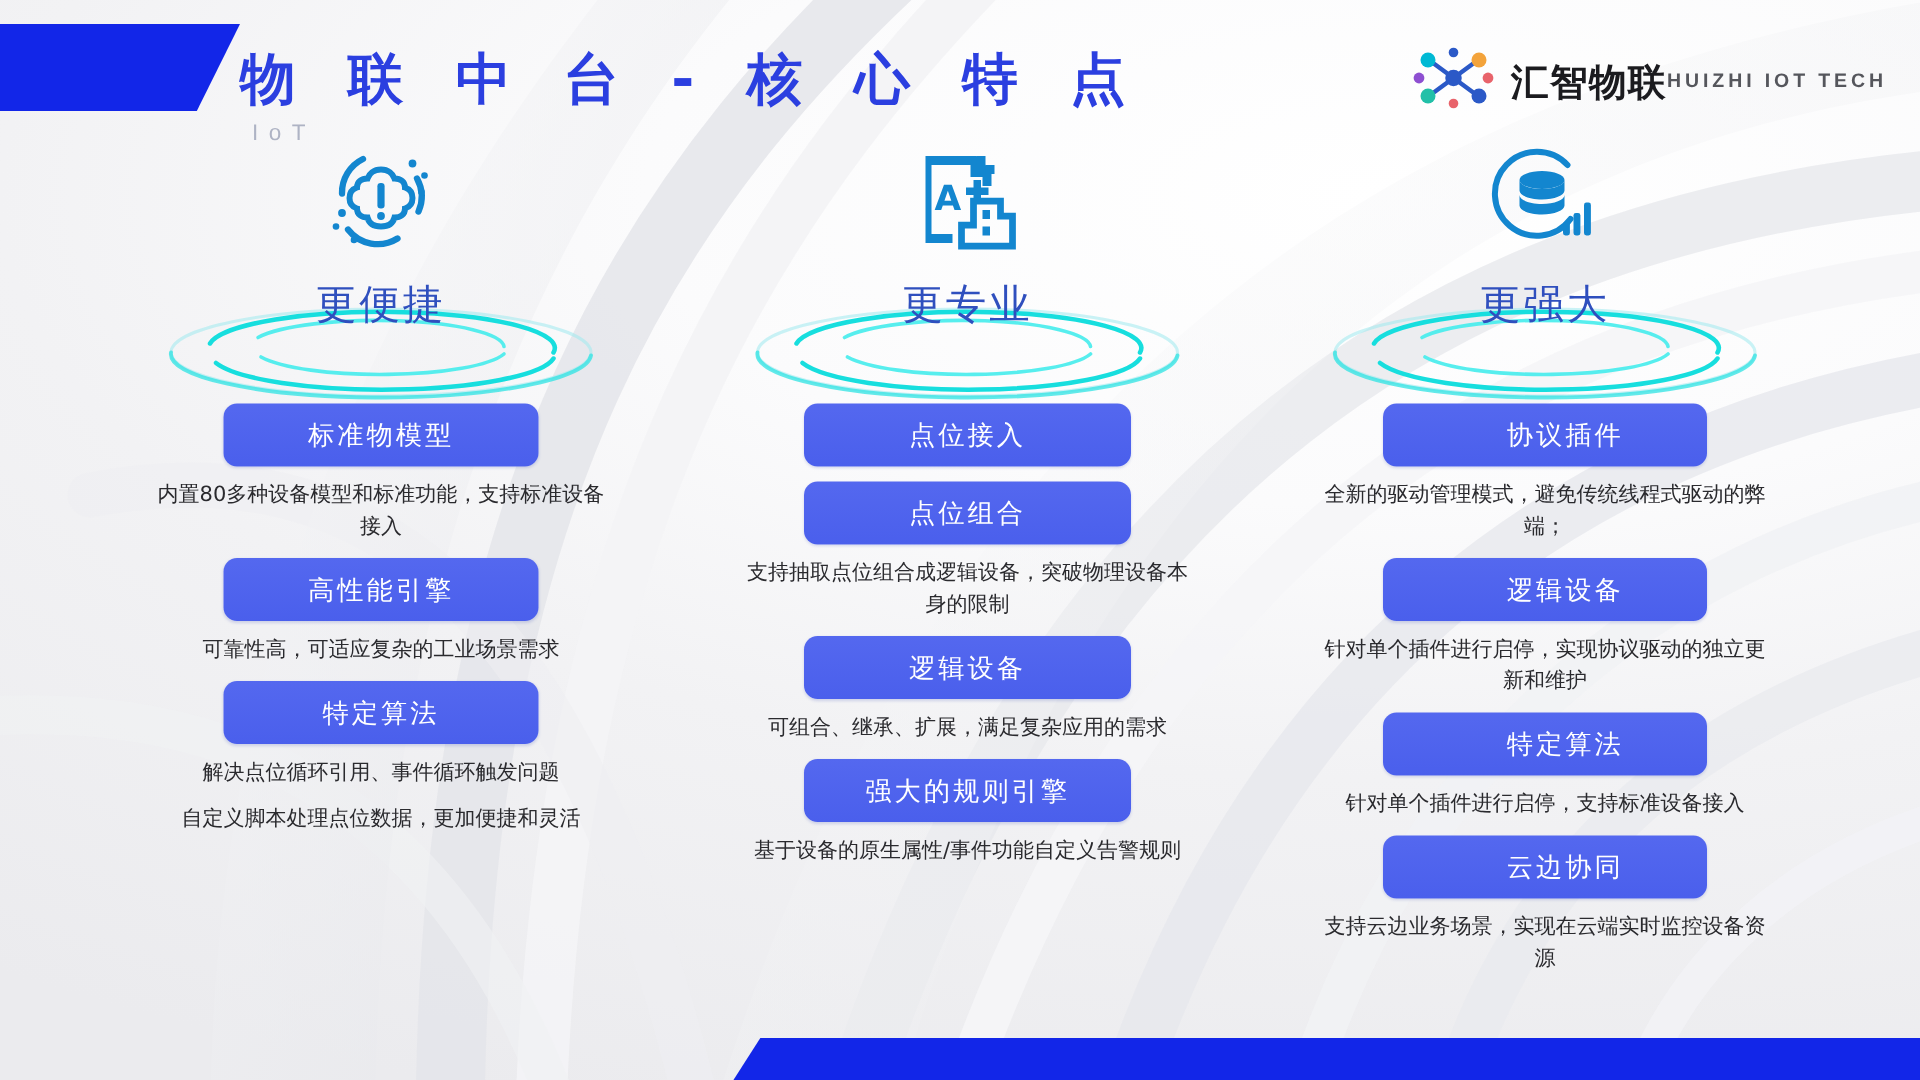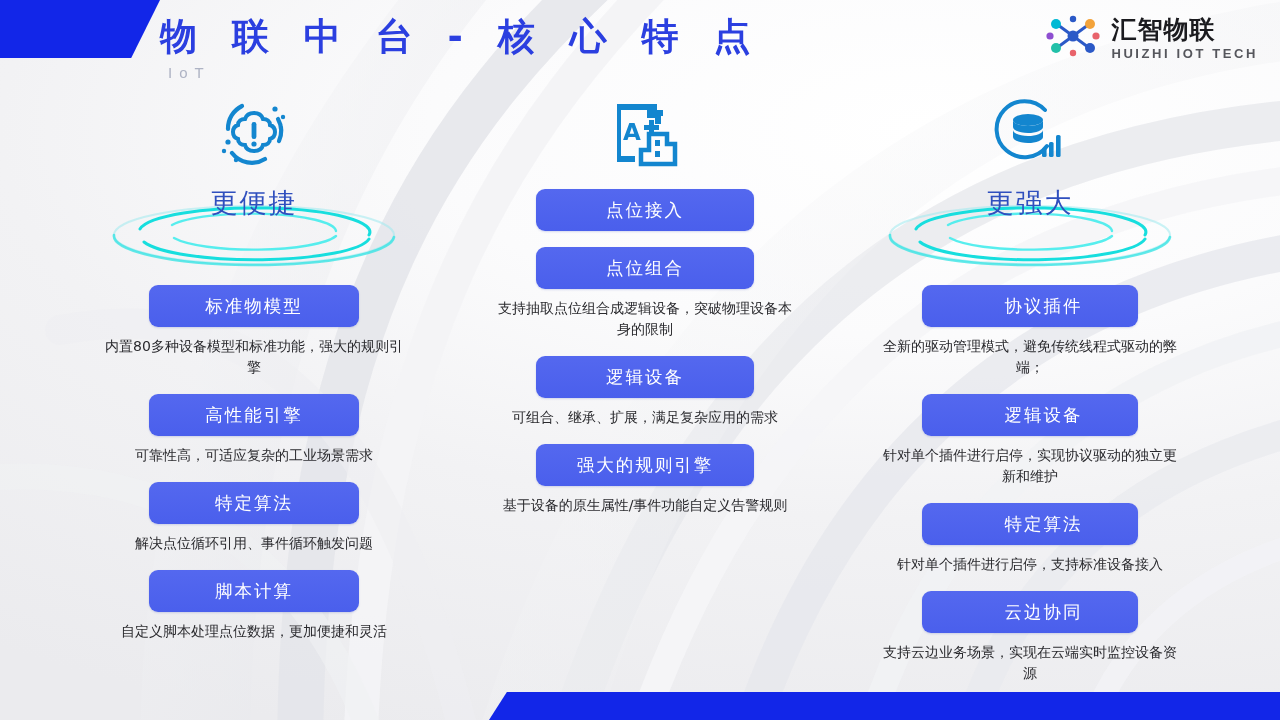--- a/index.html
+++ b/index.html
@@ -13,21 +13,21 @@
   
   #bg {
     position: absolute; inset: 0;
     background:
       radial-gradient(120% 90% at 72% 18%, #ffffff 0%, #fbfbfc 32%, #f2f2f4 60%, #ebebee 100%);
     overflow: hidden;
   }
   #bg svg { position: absolute; inset: 0; width: 1280px; height: 720px; }
 
   
-  #header { position: absolute; top: 0; left: 0; width: 1280px; height: 92px; }
+  #header { position: absolute; top: 16px; left: 0; width: 1280px; height: 92px; }
   .corner-bar {
     position: absolute; top: 0; left: 0;
     width: 160px; height: 58px;
     background: #1226e8;
     clip-path: polygon(0 0, 100% 0, 82% 100%, 0 100%);
   }
   .title {
     position: absolute; left: 160px; top: 12px;
     font-size: 37px; font-weight: bold; color: #2b3fe0;
     letter-spacing: 11px;
@@ -35,21 +35,21 @@
     white-space: nowrap;
   }
   .subtitle {
     position: absolute; left: 168px; top: 64px;
     font-size: 15px; color: #aeb3c4; letter-spacing: 7px;
     font-family: "Liberation Sans", sans-serif;
   }
 
   
   #logo { position: absolute; right: 22px; top: 14px; display: flex; align-items: center; gap: 9px; }
-  #logo .logo-text { display: flex; flex-direction: column; line-height: 1; }
+  #logo .logo-text { display: flex; flex-direction: row; line-height: 1; }
   #logo .logo-cn {
     font-size: 25px; font-weight: bold; color: #1b1b1f; letter-spacing: 1px;
     font-family: "DejaVu Sans", "Liberation Sans", sans-serif;
   }
   #logo .logo-en {
     font-size: 13px; color: #55565c; letter-spacing: 2.6px; margin-top: 5px;
     font-family: "Liberation Sans", sans-serif; font-weight: bold;
   }
 
   
@@ -61,21 +61,21 @@
   .icon-wrap { height: 78px; display: flex; align-items: center; justify-content: center; }
   .rings-head { position: relative; height: 96px; text-decoration: underline; }
   .rings { position: absolute; left: 0; top: 22px; width: 380px; height: 74px; }
   .col-head {
     position: absolute; left: 0; top: 12px; width: 380px;
     text-align: center; font-size: 27px; color: #2f4fbe;
     font-family: "DejaVu Serif", "Liberation Serif", serif;
     letter-spacing: 2px;
   }
 
-  .feature { margin-bottom: 10px; margin-top: 16px; }
+  .feature { margin-bottom: 10px; }
   .pill {
     width: 210px; margin: 0 auto; height: 42px; border-radius: 9px;
     background: linear-gradient(180deg, #5468ef 0%, #4a5fec 100%);
     color: #ffffff; font-size: 17.5px; letter-spacing: 2px;
     display: flex; align-items: center; justify-content: center;
     font-family: "DejaVu Sans", "Liberation Sans", sans-serif;
     box-shadow: 0 1px 2px rgba(40,60,180,.18);
   }
   .desc {
     margin: 9px auto 0; width: 300px; text-align: center;
@@ -187,94 +187,106 @@
         <path d="M305,44 A115,24 0 0 1 80,47" stroke="#17dede" stroke-width="3"></path>
         <path d="M108,30 A85,18 0 0 1 272,36" stroke="#45ecec" stroke-width="2.4" opacity=".9"></path>
         <path d="M272,41 A85,18 0 0 1 110,43" stroke="#45ecec" stroke-width="2.4" opacity=".9"></path>
       </g>
     </svg>
     <div class="col-head">更便捷</div>
   </div>
 
   <div class="feature f-0">
     <div class="pill">标准物模型</div>
-    <div class="desc">内置80多种设备模型和标准功能，强大的规则引擎</div>
+    <div class="desc">内置80多种设备模型和标准功能，支持标准设备接入</div>
   </div>
   <div class="feature">
     <div class="pill">高性能引擎</div>
     <div class="desc">可靠性高，可适应复杂的工业场景需求</div>
   </div>
   <div class="feature">
     <div class="pill">特定算法</div>
     <div class="desc">解决点位循环引用、事件循环触发问题</div>
   </div>
   <div class="feature">
-    <div class="pill">脚本计算</div>
     <div class="desc">自定义脚本处理点位数据，更加便捷和灵活</div>
   </div>
 </div>
 
 <div class="col" id="col1">
   <div class="icon-wrap">
     <svg width="72" height="72" viewBox="0 0 72 72" xmlns="http://www.w3.org/2000/svg">
       <path d="M8,6 h34 l10,10 v10 h-6 v-6 h-8 v-8 h-26 v46 h14 v6 h-18 z" fill="#1386cf"></path>
       <rect x="42" y="6" width="6" height="6" fill="#1386cf"></rect>
       <rect x="48" y="12" width="6" height="6" fill="#1386cf"></rect>
       <text x="14" y="42" font-family="DejaVu Sans, sans-serif" font-size="23" font-weight="bold" fill="#1386cf">A</text>
       <path d="M40,22 h5 v5 h5 v5 h-5 v5 h-5 v-5 h-5 v-5 h5 z" fill="#1386cf"></path>
       <path d="M40,36 h18 v10 h8 v20 h-34 v-14 h8 z" fill="none" stroke="#1386cf" stroke-width="4.5"></path>
       <rect x="46" y="42" width="5" height="6" fill="#1386cf"></rect>
       <rect x="46" y="53" width="5" height="6" fill="#1386cf"></rect>
     </svg>
   </div>
-
-  <div class="feature f-0">
-    <div class="pill">点位接入</div>
-  </div>
-  <div class="feature">
-    <div class="pill">点位组合</div>
-    <div class="desc">支持抽取点位组合成逻辑设备，突破物理设备本身的限制</div>
-  </div>
-  <div class="feature">
-    <div class="pill">逻辑设备</div>
-    <div class="desc">可组合、继承、扩展，满足复杂应用的需求</div>
-  </div>
-  <div class="feature">
-    <div class="pill">强大的规则引擎</div>
-    <div class="desc">基于设备的原生属性/事件功能自定义告警规则</div>
-  </div>
-</div>
-
-<div class="col" id="col2">
-  <div class="icon-wrap">
-    <svg width="74" height="72" viewBox="0 0 74 72" xmlns="http://www.w3.org/2000/svg">
-      <g fill="none" stroke="#1386cf" stroke-width="4" stroke-linecap="round">
-        <path d="M52,12 A28,28 0 1 0 54,48"></path>
-      </g>
-      <g fill="#1386cf">
-        <ellipse cx="35" cy="22" rx="15" ry="6"></ellipse>
-        <path d="M20,22 v7 c0,3.3,6.7,6,15,6 s15,-2.7,15,-6 v-7 c0,3.3,-6.7,6,-15,6 s-15,-2.7,-15,-6 z"></path>
-        <path d="M20,32 v7 c0,3.3,6.7,6,15,6 s15,-2.7,15,-6 v-7 c0,3.3,-6.7,6,-15,6 s-15,-2.7,-15,-6 z"></path>
-        <rect x="49" y="50" width="4.6" height="9" rx="1.6"></rect>
-        <rect x="56" y="44" width="4.6" height="15" rx="1.6"></rect>
-        <rect x="63" y="37" width="4.6" height="22" rx="1.6"></rect>
-      </g>
-    </svg>
-  </div>
   <div class="rings-head">
     <svg class="rings" viewBox="0 0 380 74">
       <g fill="none" stroke-linecap="round">
         <ellipse cx="190" cy="40" rx="140" ry="29" stroke="#9fe9ef" stroke-width="2" opacity=".55"></ellipse>
         <path d="M50,40 A140,29 0 0 0 330,42" stroke="#2fe3e3" stroke-width="2.6" opacity=".75"></path>
         <path d="M76,34 A115,24 0 0 1 305,40" stroke="#17dede" stroke-width="3"></path>
         <path d="M305,44 A115,24 0 0 1 80,47" stroke="#17dede" stroke-width="3"></path>
         <path d="M108,30 A85,18 0 0 1 272,36" stroke="#45ecec" stroke-width="2.4" opacity=".9"></path>
         <path d="M272,41 A85,18 0 0 1 110,43" stroke="#45ecec" stroke-width="2.4" opacity=".9"></path>
       </g>
     </svg>
+    <div class="col-head">更专业</div>
+  </div>
+
+  <div class="feature f-0">
+    <div class="pill">点位接入</div>
+  </div>
+  <div class="feature">
+    <div class="pill">点位组合</div>
+    <div class="desc">支持抽取点位组合成逻辑设备，突破物理设备本身的限制</div>
+  </div>
+  <div class="feature">
+    <div class="pill">逻辑设备</div>
+    <div class="desc">可组合、继承、扩展，满足复杂应用的需求</div>
+  </div>
+  <div class="feature">
+    <div class="pill">强大的规则引擎</div>
+    <div class="desc">基于设备的原生属性/事件功能自定义告警规则</div>
+  </div>
+</div>
+
+<div class="col" id="col2">
+  <div class="icon-wrap">
+    <svg width="74" height="72" viewBox="0 0 74 72" xmlns="http://www.w3.org/2000/svg">
+      <g fill="none" stroke="#1386cf" stroke-width="4" stroke-linecap="round">
+        <path d="M52,12 A28,28 0 1 0 54,48"></path>
+      </g>
+      <g fill="#1386cf">
+        <ellipse cx="35" cy="22" rx="15" ry="6"></ellipse>
+        <path d="M20,22 v7 c0,3.3,6.7,6,15,6 s15,-2.7,15,-6 v-7 c0,3.3,-6.7,6,-15,6 s-15,-2.7,-15,-6 z"></path>
+        <path d="M20,32 v7 c0,3.3,6.7,6,15,6 s15,-2.7,15,-6 v-7 c0,3.3,-6.7,6,-15,6 s-15,-2.7,-15,-6 z"></path>
+        <rect x="49" y="50" width="4.6" height="9" rx="1.6"></rect>
+        <rect x="56" y="44" width="4.6" height="15" rx="1.6"></rect>
+        <rect x="63" y="37" width="4.6" height="22" rx="1.6"></rect>
+      </g>
+    </svg>
+  </div>
+  <div class="rings-head">
+    <svg class="rings" viewBox="0 0 380 74">
+      <g fill="none" stroke-linecap="round">
+        <ellipse cx="190" cy="40" rx="140" ry="29" stroke="#9fe9ef" stroke-width="2" opacity=".55"></ellipse>
+        <path d="M50,40 A140,29 0 0 0 330,42" stroke="#2fe3e3" stroke-width="2.6" opacity=".75"></path>
+        <path d="M76,34 A115,24 0 0 1 305,40" stroke="#17dede" stroke-width="3"></path>
+        <path d="M305,44 A115,24 0 0 1 80,47" stroke="#17dede" stroke-width="3"></path>
+        <path d="M108,30 A85,18 0 0 1 272,36" stroke="#45ecec" stroke-width="2.4" opacity=".9"></path>
+        <path d="M272,41 A85,18 0 0 1 110,43" stroke="#45ecec" stroke-width="2.4" opacity=".9"></path>
+      </g>
+    </svg>
     <div class="col-head">更强大</div>
   </div>
 
   <div class="feature f-0">
     <div class="pill">协议插件</div>
     <div class="desc">全新的驱动管理模式，避免传统线程式驱动的弊端；</div>
   </div>
   <div class="feature">
     <div class="pill">逻辑设备</div>
     <div class="desc">针对单个插件进行启停，实现协议驱动的独立更新和维护</div>

